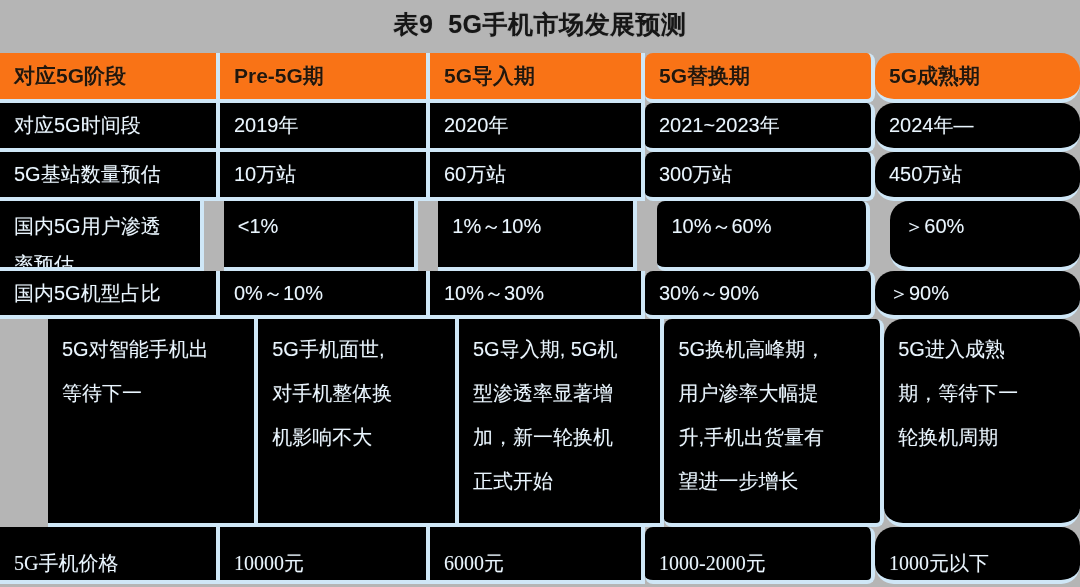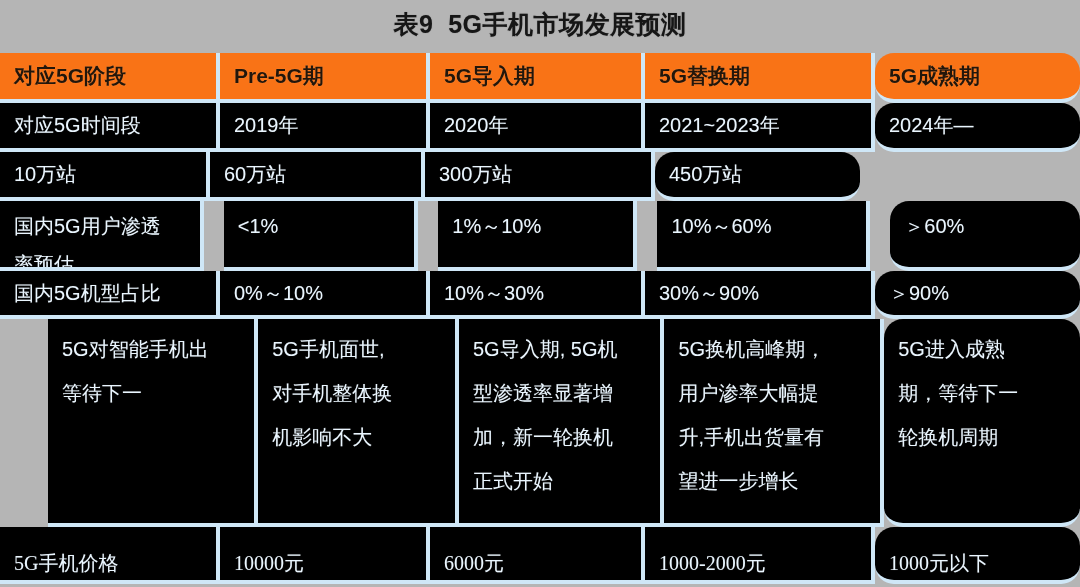--- a/index.html
+++ b/index.html
@@ -74,21 +74,21 @@
     font-size: 21px;
     border-bottom: 4px solid #cfe7f7;
     justify-content: center;
     line-height: 1.1;
   }
 
   
   .c0 { width: 220px; }
   .c1 { width: 210px; }
   .c2 { width: 215px; }
-  .c3 { width: 230px; }
+  .c3 { width: 230px; border-radius: 8px; }
   .c4 { width: 205px; border-radius: 19px; }
 
   
   .row.header { height: 50px; }
   .r1 { height: 49px; }
   .r2 { height: 49px; }
   .r3 { height: 70px; gap: 20px; }
   .r4 { height: 48px; }
   .r5 { height: 208px; padding-left: 48px; }
   .r6 { height: 57px; }
@@ -140,20 +140,23 @@
         </div>
       <div class="cell c3">
           <span class="line">2021~2023年</span>
         </div>
       <div class="cell c4">
           <span class="line">2024年—</span>
         </div>
     </div>
 
     <div class="row r2">
+      <div class="cell c0">
+          <span class="line">5G基站数量预估</span>
+        </div>
       <div class="cell c1">
           <span class="line">10万站</span>
         </div>
       <div class="cell c2">
           <span class="line">60万站</span>
         </div>
       <div class="cell c3">
           <span class="line">300万站</span>
         </div>
       <div class="cell c4">

